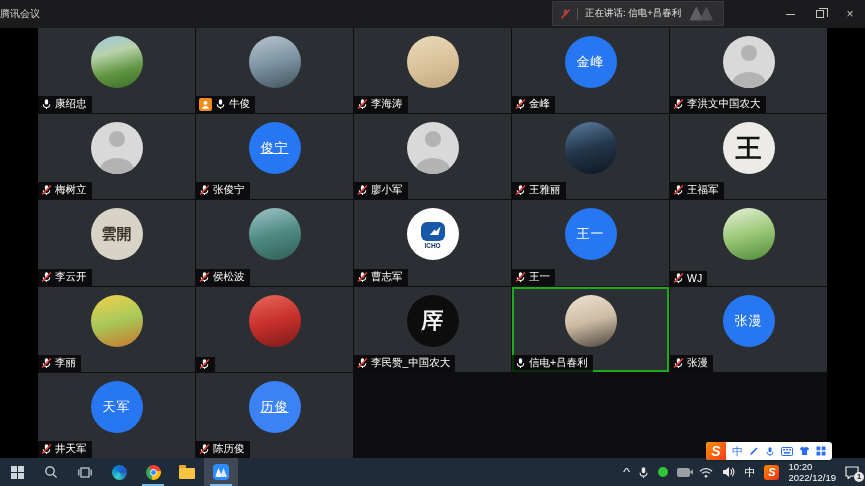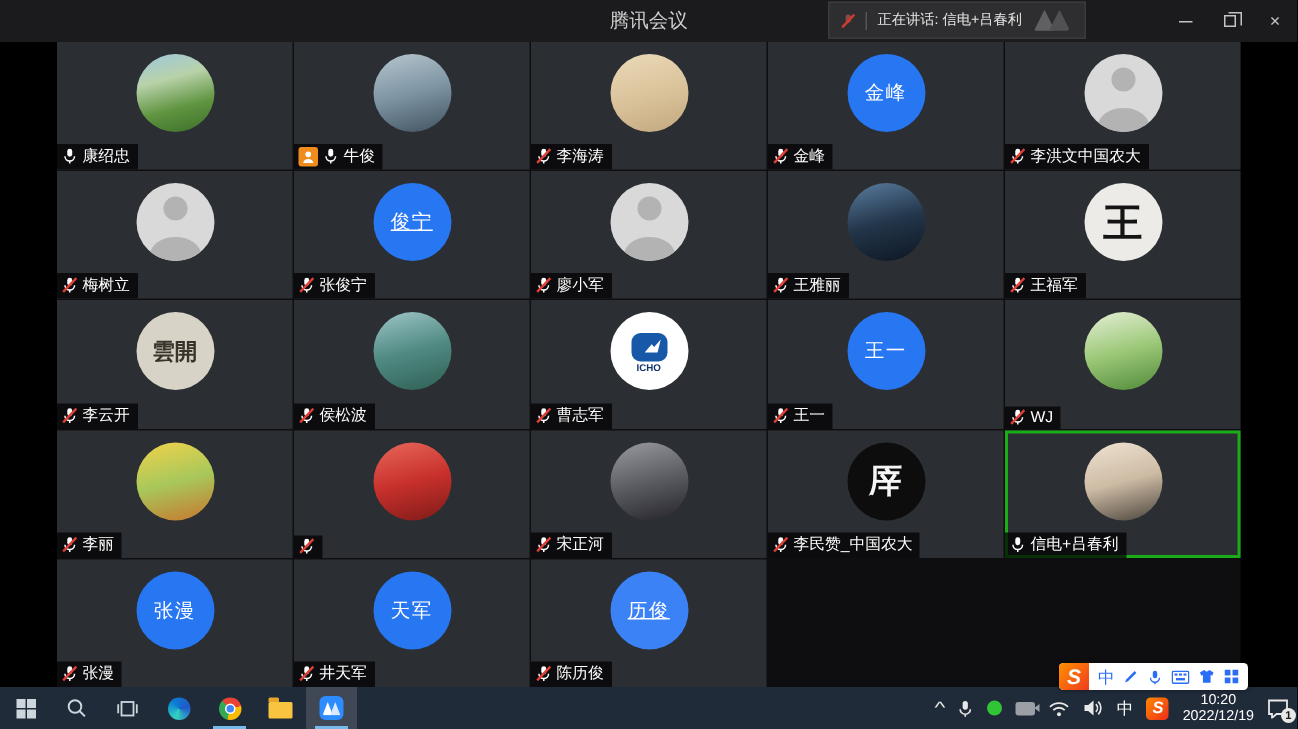--- a/index.html
+++ b/index.html
@@ -3,22 +3,22 @@
 <meta charset="utf-8">
 <style>
   * { margin:0; padding:0; box-sizing:border-box; }
   html,body { width:865px; height:486px; overflow:hidden; background:#000;
     font-family:"Liberation Sans","DejaVu Sans",sans-serif; }
   .window { position:relative; width:865px; height:486px; background:#000; }
 
   
   .titlebar { position:absolute; top:0; left:0; width:865px; height:28px;
     background:#1b1b1d; display:flex; align-items:center; }
-  .title-text { position:absolute; left:0; right:0; text-align:center;
-    color:#cfcfcf; font-size:13px; pointer-events:none; }
+  .title-text { position:absolute; left:0; right:0; 
+    color:#cfcfcf; font-size:10px; pointer-events:none; }
   .win-controls { position:absolute; right:0; top:0; height:28px; display:flex; }
   .win-btn { width:30px; height:28px; display:flex; align-items:center;
     justify-content:center; color:#c3c3c3; font-size:12px; }
   .glyph-min { width:9px; height:1px; background:#c3c3c3; }
   .glyph-restore { width:8px; height:8px; border:1px solid #c3c3c3; position:relative; }
   .glyph-restore:before { content:""; position:absolute; left:2px; top:-3px; width:8px;
     height:8px; border:1px solid #c3c3c3; border-left:none; border-bottom:none; }
 
   .speak-banner { position:absolute; left:552px; top:1px; height:25px;
     background:#2e2e30; border:1px solid #3a3a3c; display:flex; align-items:center;
@@ -89,21 +89,21 @@
   .tray-ico { display:flex; align-items:center; justify-content:center; color:#e8e8e8; }
   .chevron { font-size:11px; color:#e8e8e8; transform:scaleX(1.4); }
   .green-dot { width:10px; height:10px; border-radius:50%; background:#31c437; }
   .cam-ico { width:13px; height:9px; background:#9aa0a6; border-radius:2px; position:relative; }
   .cam-ico:before { content:""; position:absolute; right:-3px; top:1.5px; width:4px; height:6px;
     background:#9aa0a6; clip-path:polygon(0 50%,100% 0,100% 100%); }
   .lang-zh { color:#fff; font-size:11px; }
   .sogou-s { width:15px; height:15px; border-radius:3px;
     background:linear-gradient(135deg,#ff8a00,#ef2d1a); color:#fff; font-weight:bold;
     font-size:11px; font-style:italic; display:flex; align-items:center; justify-content:center; }
-  .clock { text-align:center; color:#fff; font-size:9.5px; line-height:11px; }
+  .clock { text-align:left; color:#fff; font-size:9.5px; line-height:11px; }
   .notif { position:relative; display:flex; align-items:center; }
   .notif-badge { position:absolute; right:-5px; bottom:-3px; width:10px; height:10px;
     border-radius:50%; background:#e8e8e8; color:#1b1b1b; font-size:7.5px; font-weight:bold;
     display:flex; align-items:center; justify-content:center; }
 
   
   .sogou-bar { position:absolute; right:33px; bottom:26px; height:18px; background:#fff;
     border-radius:3px; display:flex; align-items:center; gap:6px; padding:0 6px 0 0;
     z-index:20; box-shadow:0 0 3px rgba(0,0,0,.5); }
   .sogou-logo { width:20px; height:18px; border-radius:3px 0 0 3px;
@@ -390,33 +390,20 @@
 
         <svg class="mic-ico" viewBox="0 0 12 12">
   <rect x="4.2" y="0.8" width="3.6" height="5.8" rx="1.8" fill="#fff"></rect>
   <path d="M2.5 6.2a3.5 3.5 0 0 0 7 0" stroke="#fff" fill="none" stroke-width="1.1"></path>
   <line x1="6" y1="9.7" x2="6" y2="11.4" stroke="#fff" stroke-width="1.1"></line>
   <line x1="1.2" y1="11" x2="10.8" y2="1" stroke="#e23f36" stroke-width="1.7"></line>
             </svg>
       </div>
     </div>
 
-    <div class="tile">
-      <div class="avatar" style="background: linear-gradient(165deg, rgb(154, 154, 160), rgb(92, 92, 100), rgb(35, 35, 40));"></div>
-      <div class="name-tag">
-
-        <svg class="mic-ico" viewBox="0 0 12 12">
-  <rect x="4.2" y="0.8" width="3.6" height="5.8" rx="1.8" fill="#fff"></rect>
-  <path d="M2.5 6.2a3.5 3.5 0 0 0 7 0" stroke="#fff" fill="none" stroke-width="1.1"></path>
-  <line x1="6" y1="9.7" x2="6" y2="11.4" stroke="#fff" stroke-width="1.1"></line>
-  <line x1="1.2" y1="11" x2="10.8" y2="1" stroke="#e23f36" stroke-width="1.7"></line>
-            </svg>
-        <span class="nm">宋正河</span>
-      </div>
-    </div>
 
     <div class="tile">
       <div class="avatar" style="background: rgb(13, 13, 13); color: rgb(245, 245, 245); font-size: 22px; font-weight: bold; font-family: &quot;DejaVu Serif&quot;, &quot;Liberation Serif&quot;, serif;">厗</div>
       <div class="name-tag">
 
         <svg class="mic-ico" viewBox="0 0 12 12">
   <rect x="4.2" y="0.8" width="3.6" height="5.8" rx="1.8" fill="#fff"></rect>
   <path d="M2.5 6.2a3.5 3.5 0 0 0 7 0" stroke="#fff" fill="none" stroke-width="1.1"></path>
   <line x1="6" y1="9.7" x2="6" y2="11.4" stroke="#fff" stroke-width="1.1"></line>
   <line x1="1.2" y1="11" x2="10.8" y2="1" stroke="#e23f36" stroke-width="1.7"></line>

